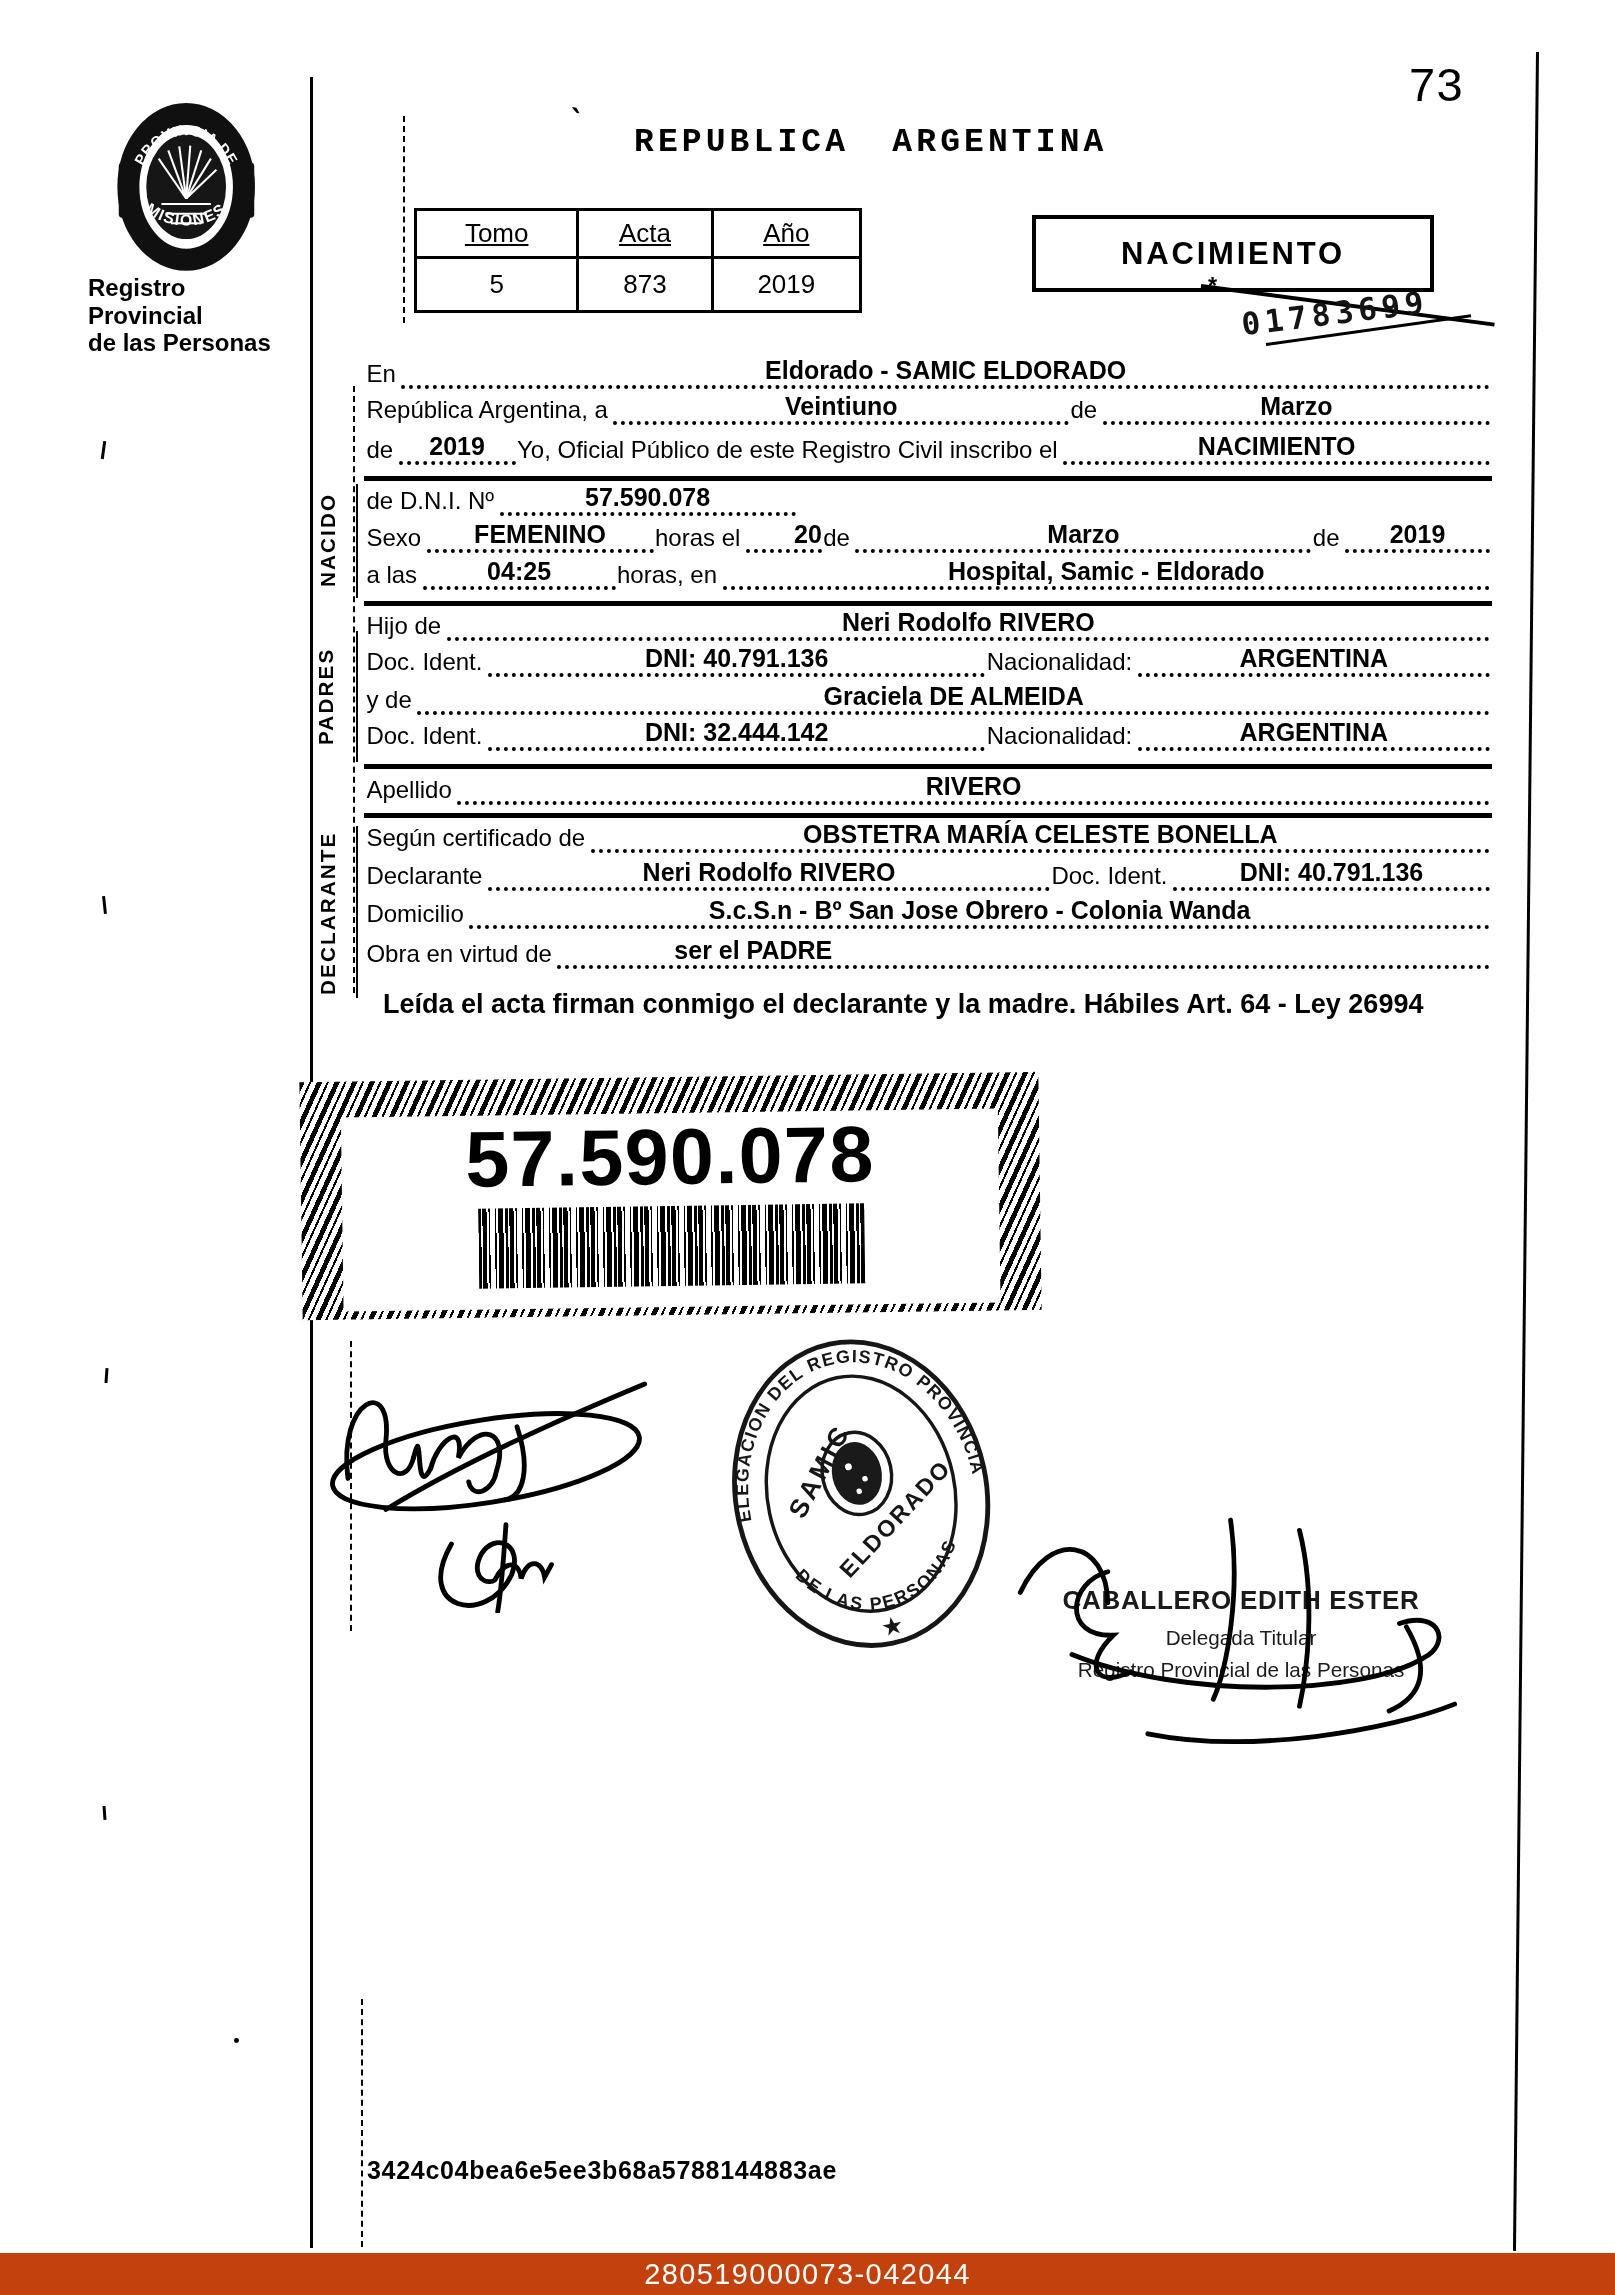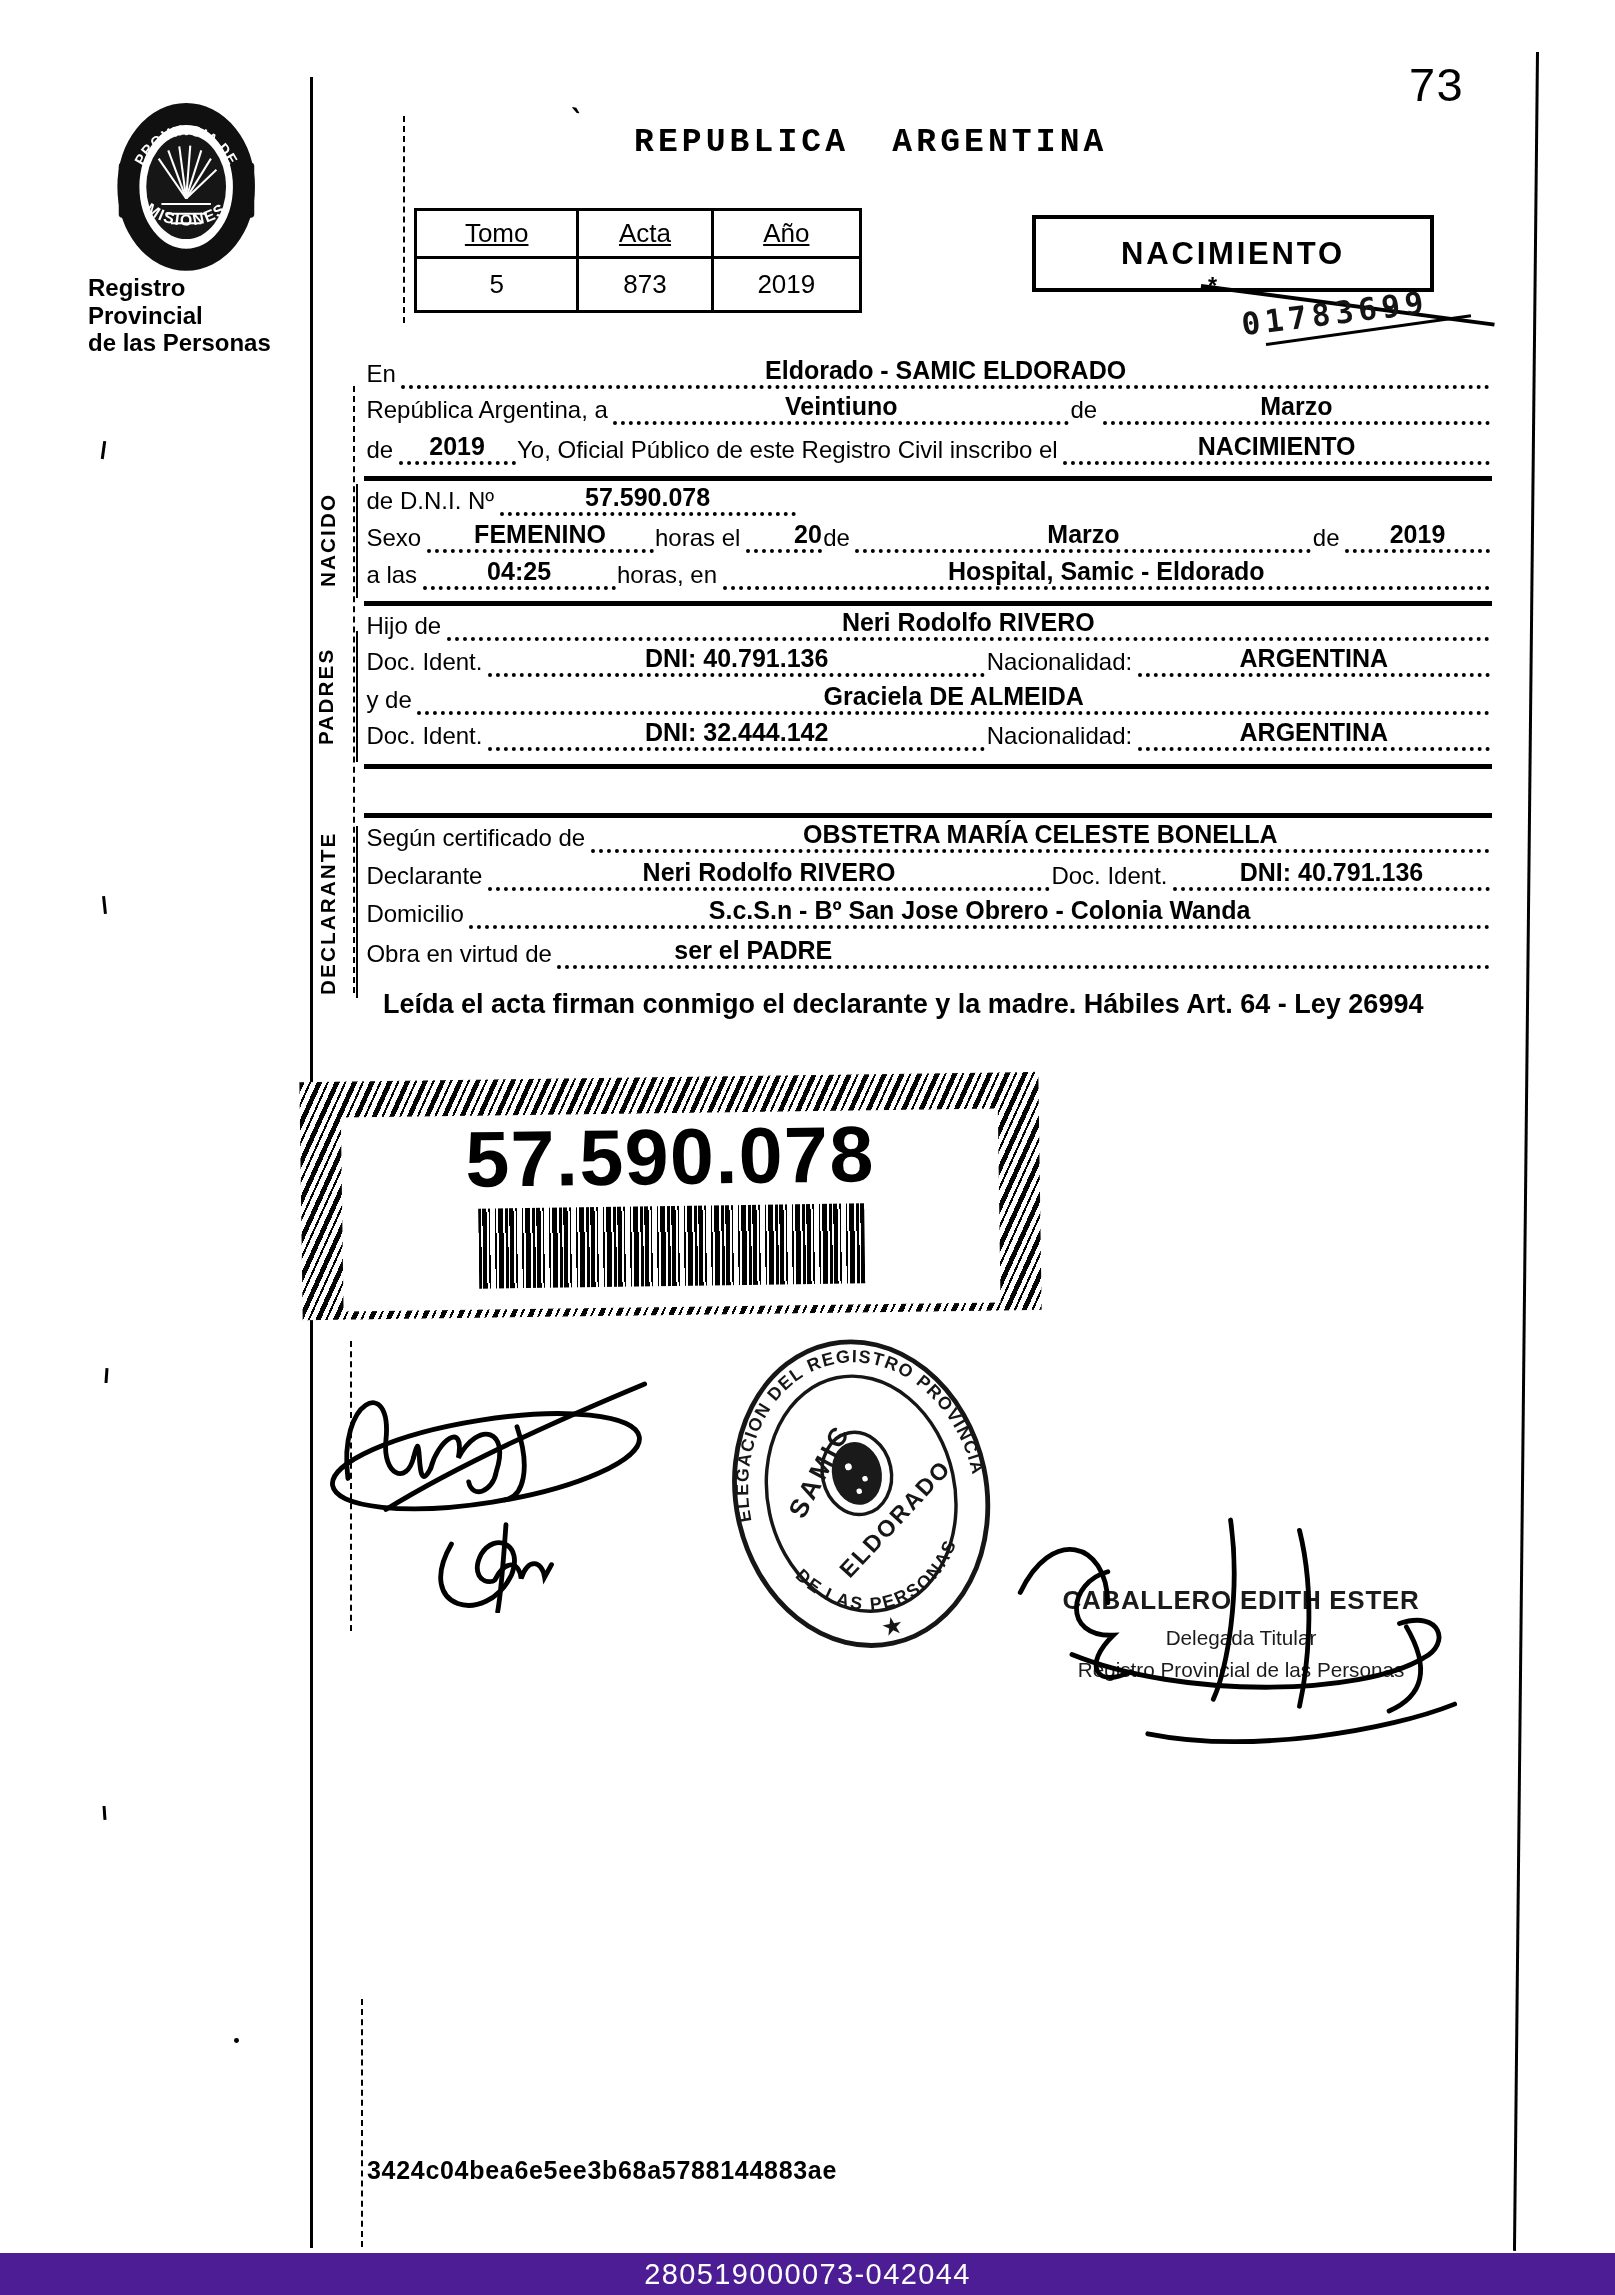--- a/index.html
+++ b/index.html
@@ -80,21 +80,21 @@
   .sig-left{position:absolute;left:310px;top:1337px;}
   .seal{position:absolute;left:722px;top:1327px;}
   .official{position:absolute;left:1055px;top:1585px;width:372px;text-align:center;color:#1b1b1b;}
   .official .name{font-size:26px;font-weight:bold;letter-spacing:0.7px;}
   .official .role{font-size:20.7px;margin-top:9.7px;}
   .official .org{font-size:20.7px;margin-top:8.3px;white-space:nowrap;}
   .sig-right{position:absolute;left:1003px;top:1489px;}
 
   
   .hash{position:absolute;left:367px;top:2156px;font-weight:bold;font-size:25px;letter-spacing:0.7px;}
-  .footer-bar{position:absolute;left:0;top:2253px;width:1615px;height:43px;background:#4c1d95;
+  .footer-bar{position:absolute;left:0;top:2253px;width:1615px;height:43px;background:#c2410c;
               color:#fff;text-align:center;font-size:29px;line-height:43px;letter-spacing:1.4px;}
 
   
   .art{position:absolute;background:#000;}
   .a1{left:102px;top:441px;width:2.8px;height:18px;transform:rotate(8deg);}
   .a2{left:103px;top:896px;width:2.8px;height:18px;transform:rotate(-6deg);}
   .a3{left:105px;top:1368px;width:2.8px;height:15px;transform:rotate(4deg);}
   .a4{left:103px;top:1806px;width:2.8px;height:13.8px;transform:rotate(-4deg);}
   .a5{left:234px;top:2038px;width:4.8px;height:4.8px;border-radius:50%;}
 </style>
@@ -244,20 +244,24 @@
 
   <div class="row" style="top:715px">
     <span class="lbl">Doc. Ident.</span>
     <span class="fill fx12"><b>DNI: 32.444.142</b></span>
     <span class="lbl">Nacionalidad:</span>
     <span class="fill fx085"><b>ARGENTINA</b></span>
   </div>
 
   <div class="sep" style="top:764px"></div>
 
+  <div class="row" style="top:769px">
+    <span class="lbl">Apellido</span>
+    <span class="fill"><b>RIVERO</b></span>
+  </div>
 
   <div class="sep" style="top:813px"></div>
 
   <div class="row" style="top:817px">
     <span class="lbl">Según certificado de</span>
     <span class="fill"><b>OBSTETRA MARÍA CELESTE BONELLA</b></span>
   </div>
 
   <div class="row" style="top:855px">
     <span class="lbl">Declarante</span>

